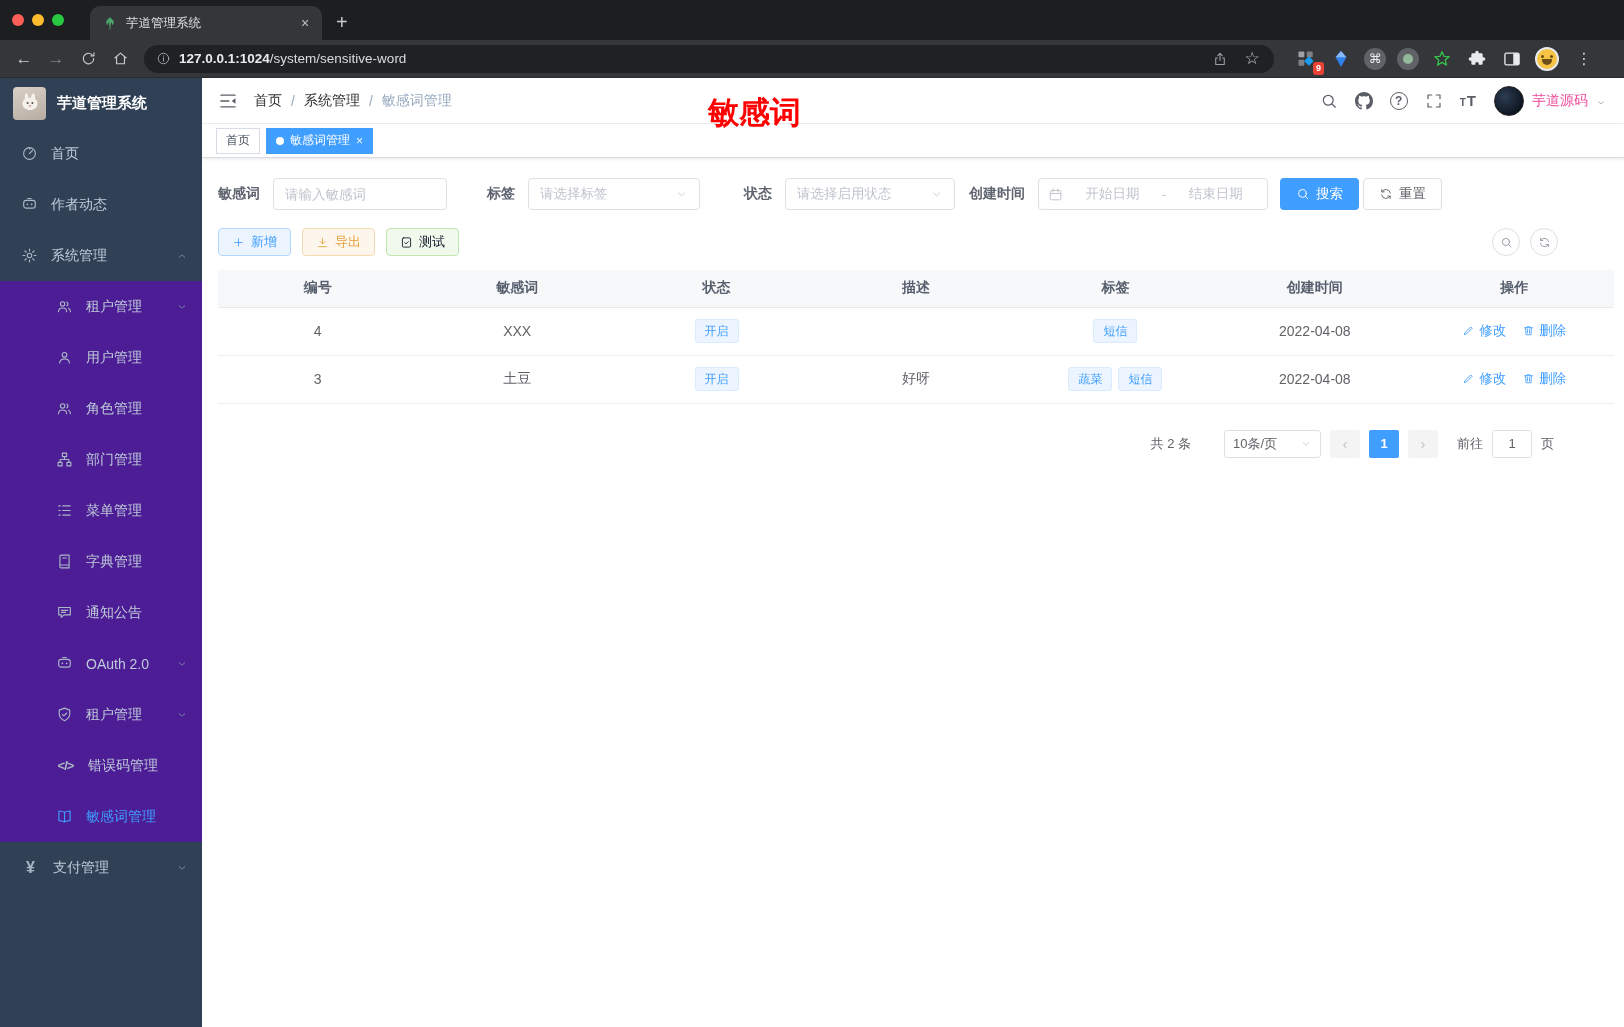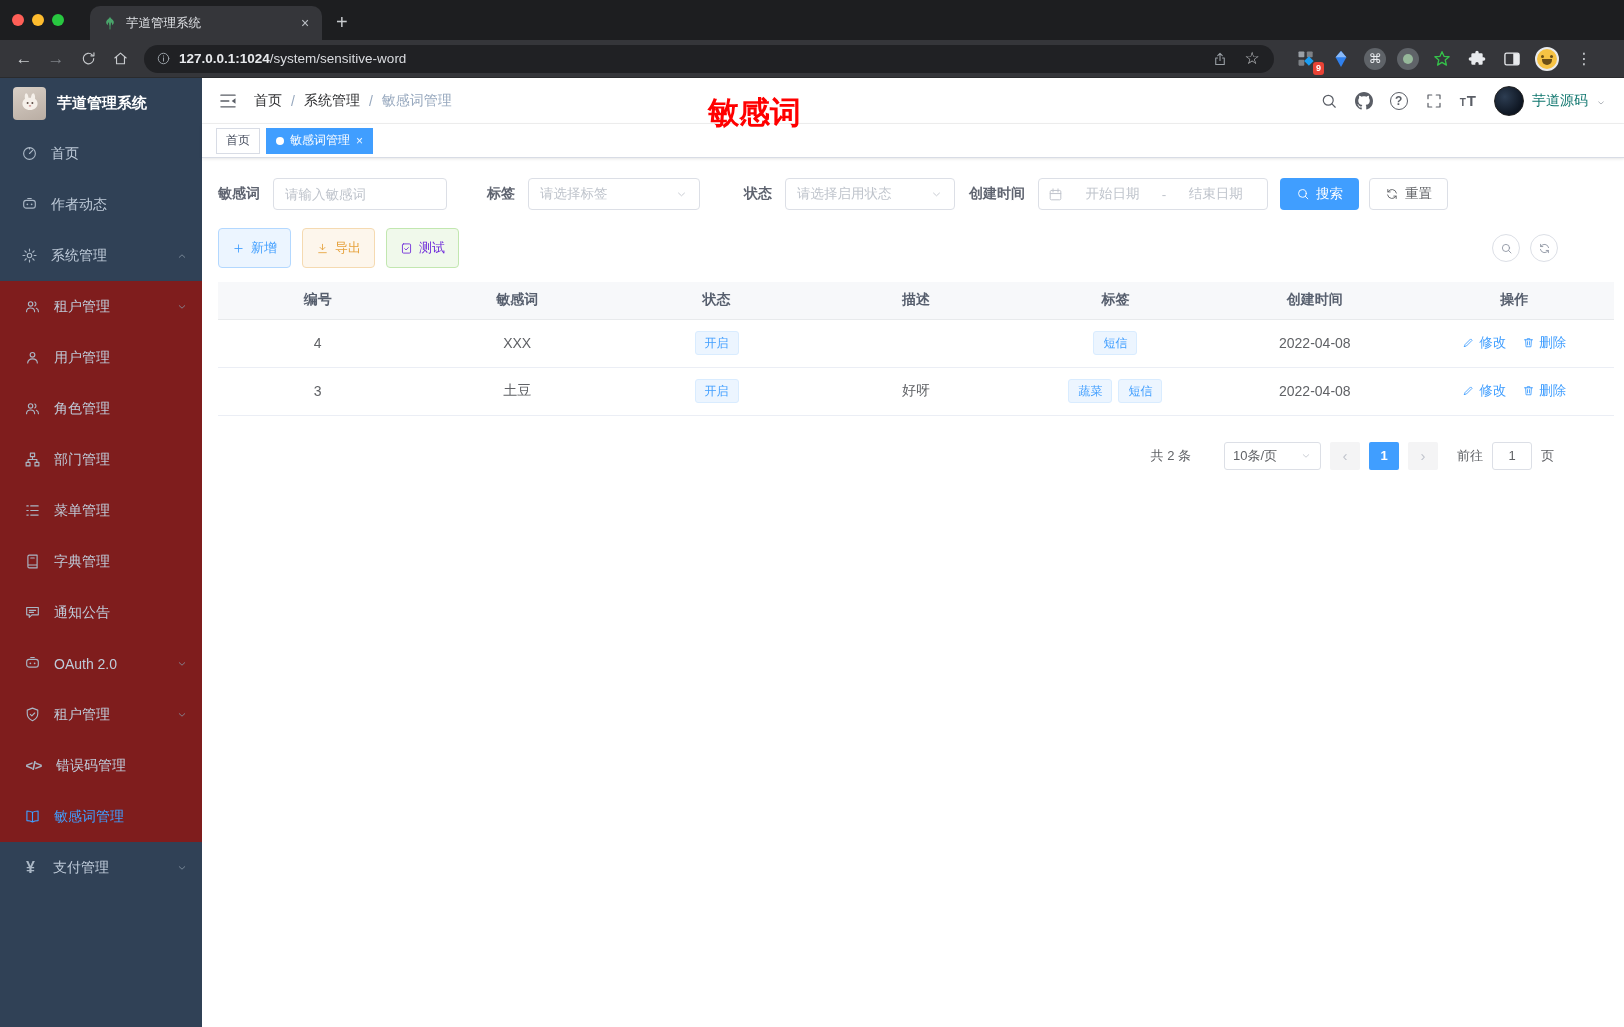--- a/index.html
+++ b/index.html
@@ -49,42 +49,42 @@
   .app{display:flex;height:949px;background:#fff}
   .sidebar{width:202px;background:#304156;flex:none;color:#bfcbd9;display:flex;flex-direction:column}
   .logo{height:50px;display:flex;align-items:center;gap:11px;padding:0 13px;flex:none}
   .logo-avatar{width:33px;height:33px;border-radius:4px;background:linear-gradient(160deg,#d8cfc6,#b9ada3);display:flex;align-items:center;justify-content:center;overflow:hidden}
   .logo-avatar svg{width:26px;height:26px}
   .logo-title{color:#fff;font-size:15px;font-weight:700;white-space:nowrap}
   .menu{flex:1;overflow:hidden}
   .mi{height:51px;display:flex;align-items:center;gap:13px;padding:0 14px 0 21px;font-size:14px;cursor:pointer;color:#bfcbd9}
   .mi .mic{width:17px;height:17px;color:#aab7c5}
   .mi .txtic{font-size:13px;font-weight:700;color:#aab7c5;width:19px;text-align:center;letter-spacing:-1px}
-  .mi.sub{background:#7f1d1d;padding-left:24px}
+  .mi.sub{background:#4c1d95;padding-left:56px}
   .mi.active{color:#409eff}
   .mi.active .mic,.mi.active .txtic{color:#409eff}
   .mi .chev{margin-left:auto;width:12px;height:12px;color:#8795a5}
   .mlabel{white-space:nowrap}
 
   .main{flex:1;display:flex;flex-direction:column;min-width:0;position:relative;background:#fff}
   .app-header{height:46px;display:flex;align-items:center;padding:0 18px 0 16px;border-bottom:1px solid #f0f0f0}
   .fold{width:20px;height:20px;color:#5a5e66;margin-right:16px;cursor:pointer}
   .crumbs{display:flex;align-items:center;gap:9px;font-size:14px;color:#303133}
   .crumb{cursor:pointer}
   .crumb.last{color:#97a8be;cursor:default}
   .csep{color:#97a8be}
   .annotation{position:absolute;left:506px;top:14px;color:#ff0000;font-size:31px;font-weight:700;z-index:5;pointer-events:none}
   .hdr-right{margin-left:auto;display:flex;align-items:center;gap:17px;color:#5a5e66}
   .hic{width:18px;height:18px;cursor:pointer}
   .qic{width:18px;height:18px;border:1.6px solid #5a5e66;border-radius:50%;display:flex;align-items:center;justify-content:center;font-size:12px;font-weight:700;cursor:pointer}
   .sizeic{font-weight:700;font-size:15px;cursor:pointer;letter-spacing:1px}
   .sizeic small{font-size:10px;font-weight:700}
   .user{display:flex;align-items:center;gap:8px;cursor:pointer}
   .uav{width:30px;height:30px;border-radius:50%;background:radial-gradient(circle at 35% 35%,#2d3d52,#0e1622 70%);border:1px solid #222}
-  .uname{font-size:14px;color:#0f766e}
+  .uname{font-size:14px;color:#ec4899}
   .dcaret{width:10px;height:10px;color:#8a8f99;margin-top:4px}
 
   .tagsbar{height:34px;display:flex;align-items:center;gap:6px;padding:0 14px;border-bottom:1px solid #d8dce5;box-shadow:0 1px 3px rgba(0,0,0,.10);position:relative;z-index:2}
   .vtag{height:26px;display:flex;align-items:center;gap:6px;padding:0 9px;border:1px solid #d8dce5;background:#fff;color:#495060;font-size:12px;cursor:pointer}
   .vtag.active{background:#409eff;border-color:#409eff;color:#fff}
   .vtag .dot{width:8px;height:8px;border-radius:50%;background:#fff}
   .vtag .x{font-size:12px;opacity:.9}
 
   .content{flex:1;padding:18px 16px 0 16px;position:relative}
   .filters{display:flex;align-items:center;margin-top:2px}
@@ -94,28 +94,28 @@
   .finp input::placeholder{color:#bfc4cc}
   .fsel{justify-content:space-between;cursor:pointer}
   .fsel .ic{width:13px;height:13px;color:#c0c4cc}
   .fgap1{margin-left:40px}.fgap2{margin-left:44px}.fgap3{margin-left:14px}
   .drange{width:230px;gap:7px;padding:0 9px}
   .drange .cal{width:15px;height:15px;color:#c0c4cc}
   .drange .dph{flex:1;text-align:center}
   .btn{height:32px;border-radius:4px;display:inline-flex;align-items:center;gap:6px;padding:0 15px;font-size:13.5px;cursor:pointer;border:1px solid transparent}
   .btn .ic{width:14px;height:14px}
   .btn-primary{background:#409eff;color:#fff;margin-left:12px}
-  .btn-plain{background:#fff;border-color:#dcdfe6;color:#606266;margin-left:10px}
+  .btn-plain{background:#fff;border-color:#dcdfe6;color:#606266;margin-left:4px}
 
   .actions{display:flex;align-items:center;margin-top:18px}
-  .btn-sm{height:40px;border-radius:4px;display:inline-flex;align-items:center;gap:6px;padding:0 13px;font-size:13px;cursor:pointer;border:1px solid;margin-right:11px}
+  .btn-sm{height:28px;border-radius:4px;display:inline-flex;align-items:center;gap:6px;padding:0 13px;font-size:13px;cursor:pointer;border:1px solid;margin-right:11px}
   .btn-sm .ic{width:13px;height:13px}
   .b-blue{color:#409eff;background:#ecf5ff;border-color:#b3d8ff}
   .b-yellow{color:#e6a23c;background:#fdf6ec;border-color:#f5dab1}
-  .b-green{color:#6d28d9;background:#f0f9eb;border-color:#c2e7b0}
+  .b-green{color:#0f172a;background:#f0f9eb;border-color:#c2e7b0}
   .tbl-tools{margin-left:auto;margin-right:50px;display:flex;gap:10px}
   .cbtn{width:28px;height:28px;border-radius:50%;border:1px solid #dcdfe6;background:#fff;color:#8a919f;display:flex;align-items:center;justify-content:center;cursor:pointer}
   .cbtn .ic{width:13px;height:13px}
 
   table.grid{width:1396px;margin-top:14px;border-collapse:collapse;table-layout:fixed;font-size:14px;color:#606266}
   table.grid th{height:37px;background:#f7f8fa;font-weight:700;color:#575f6e;border-bottom:1px solid #e8eaec;text-align:center;font-size:14px}
   table.grid td{height:48px;border-bottom:1px solid #ebeef5;text-align:center}
   .pill{display:inline-flex;align-items:center;height:24px;padding:0 9px;border-radius:3px;font-size:12px;
         background:#ecf5ff;border:1px solid #d9ecff;color:#409eff;margin:0 3px}
   .alink{color:#409eff;font-size:13.5px;display:inline-flex;align-items:center;gap:4px;margin:0 8px;cursor:pointer}

